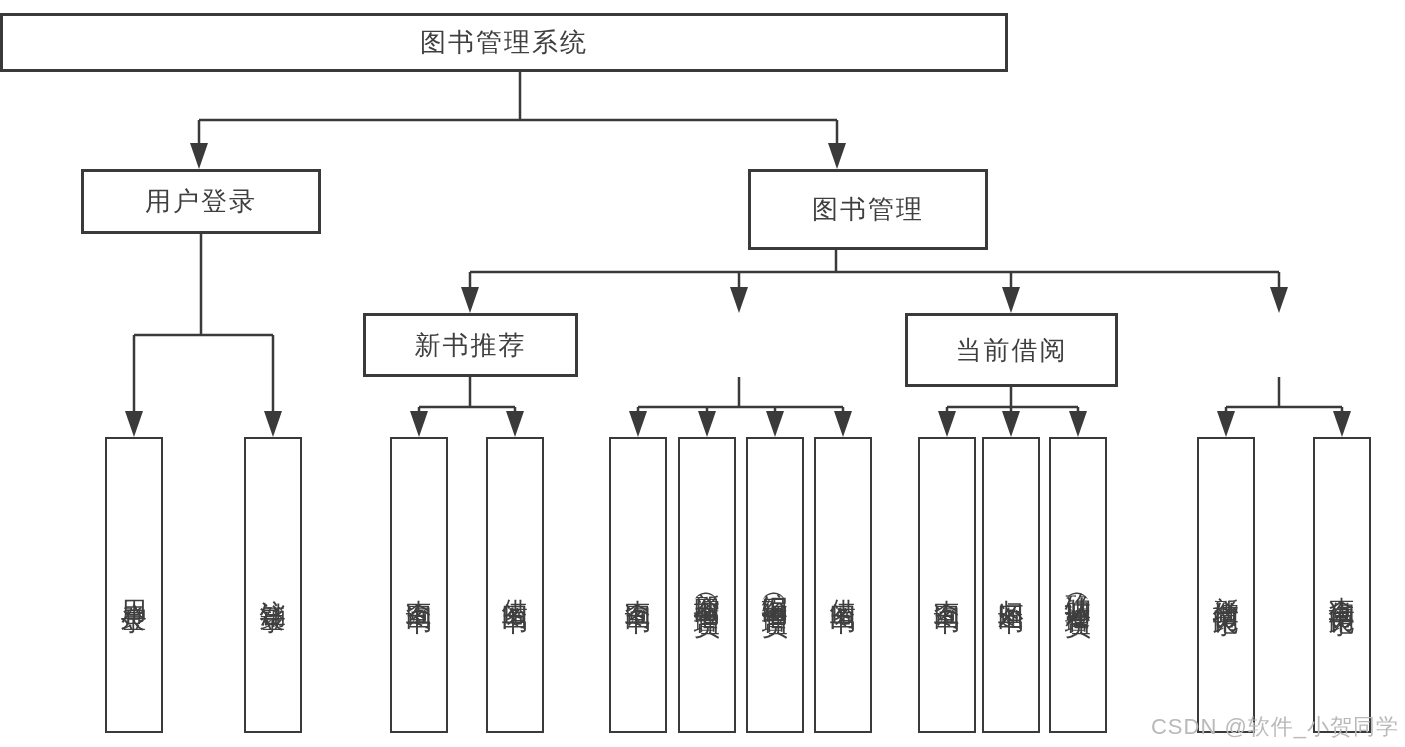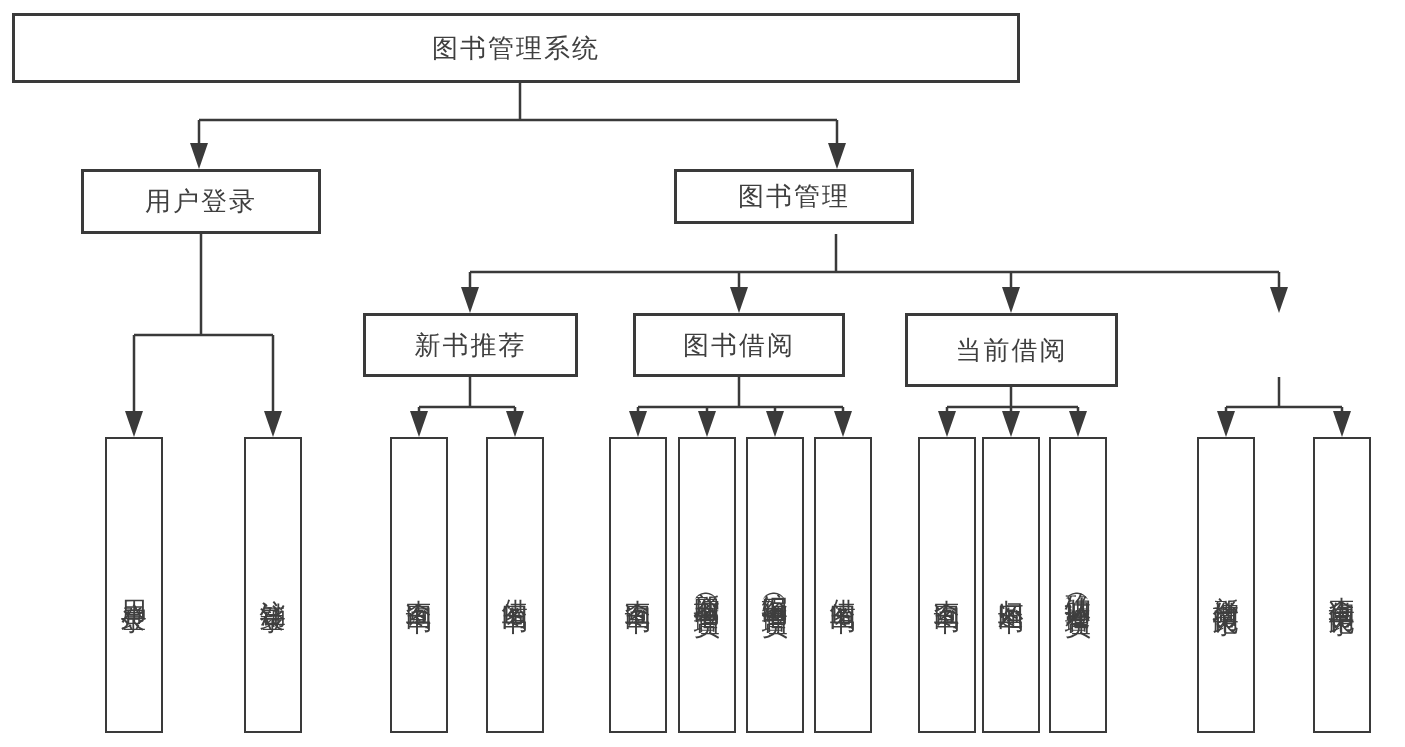--- a/index.html
+++ b/index.html
@@ -109,36 +109,33 @@
       <polygon points="766,411 784,411 775,437"></polygon>
       <polygon points="834,411 852,411 843,437"></polygon>
       <polygon points="938,411 956,411 947,437"></polygon>
       <polygon points="1002,411 1020,411 1011,437"></polygon>
       <polygon points="1069,411 1087,411 1078,437"></polygon>
       <polygon points="1217,411 1235,411 1226,437"></polygon>
       <polygon points="1333,411 1351,411 1342,437"></polygon>
     </g>
   </svg>
 
-  <div class="hbox" style="left:12px; top:13px; width:1008px; height:70px;">
+  <div class="hbox" style="left:0; top:13px; width:1008px; height:59px;">
     <span>图书管理系统</span>
   </div>
 
   <div class="hbox" style="left:81px; top:169px; width:240px; height:65px;">
     <span>用户登录</span>
   </div>
-  <div class="hbox" style="left:674px; top:169px; width:240px; height:55px;">
+  <div class="hbox" style="left:748px; top:169px; width:240px; height:81px;">
     <span>图书管理</span>
   </div>
 
   <div class="hbox" style="left:363px; top:313px; width:215px; height:64px;align-items:center;">
     <span>新书推荐</span>
-  </div>
-  <div class="hbox" style="left:633px; top:313px; width:212px; height:64px;">
-    <span>图书借阅</span>
   </div>
   <div class="hbox" style="left:905px; top:313px; width:213px; height:74px;">
     <span>当前借阅</span>
   </div>
 
   <div class="vbox" style="left:105px;">
     <span>用户登录</span>
   </div>
   <div class="vbox" style="left:244px;">
     <span>注销登录</span>
@@ -174,14 +171,15 @@
     <span>确认归还（管理员）</span>
   </div>
 
   <div class="vbox" style="left:1197px;">
     <span>新增借阅记录</span>
   </div>
   <div class="vbox" style="left:1313px;">
     <span>查询借阅记录</span>
   </div>
 
+  <div class="watermark">CSDN @软件_小贺同学</div>
 
 </div>
 
 </body></html>

